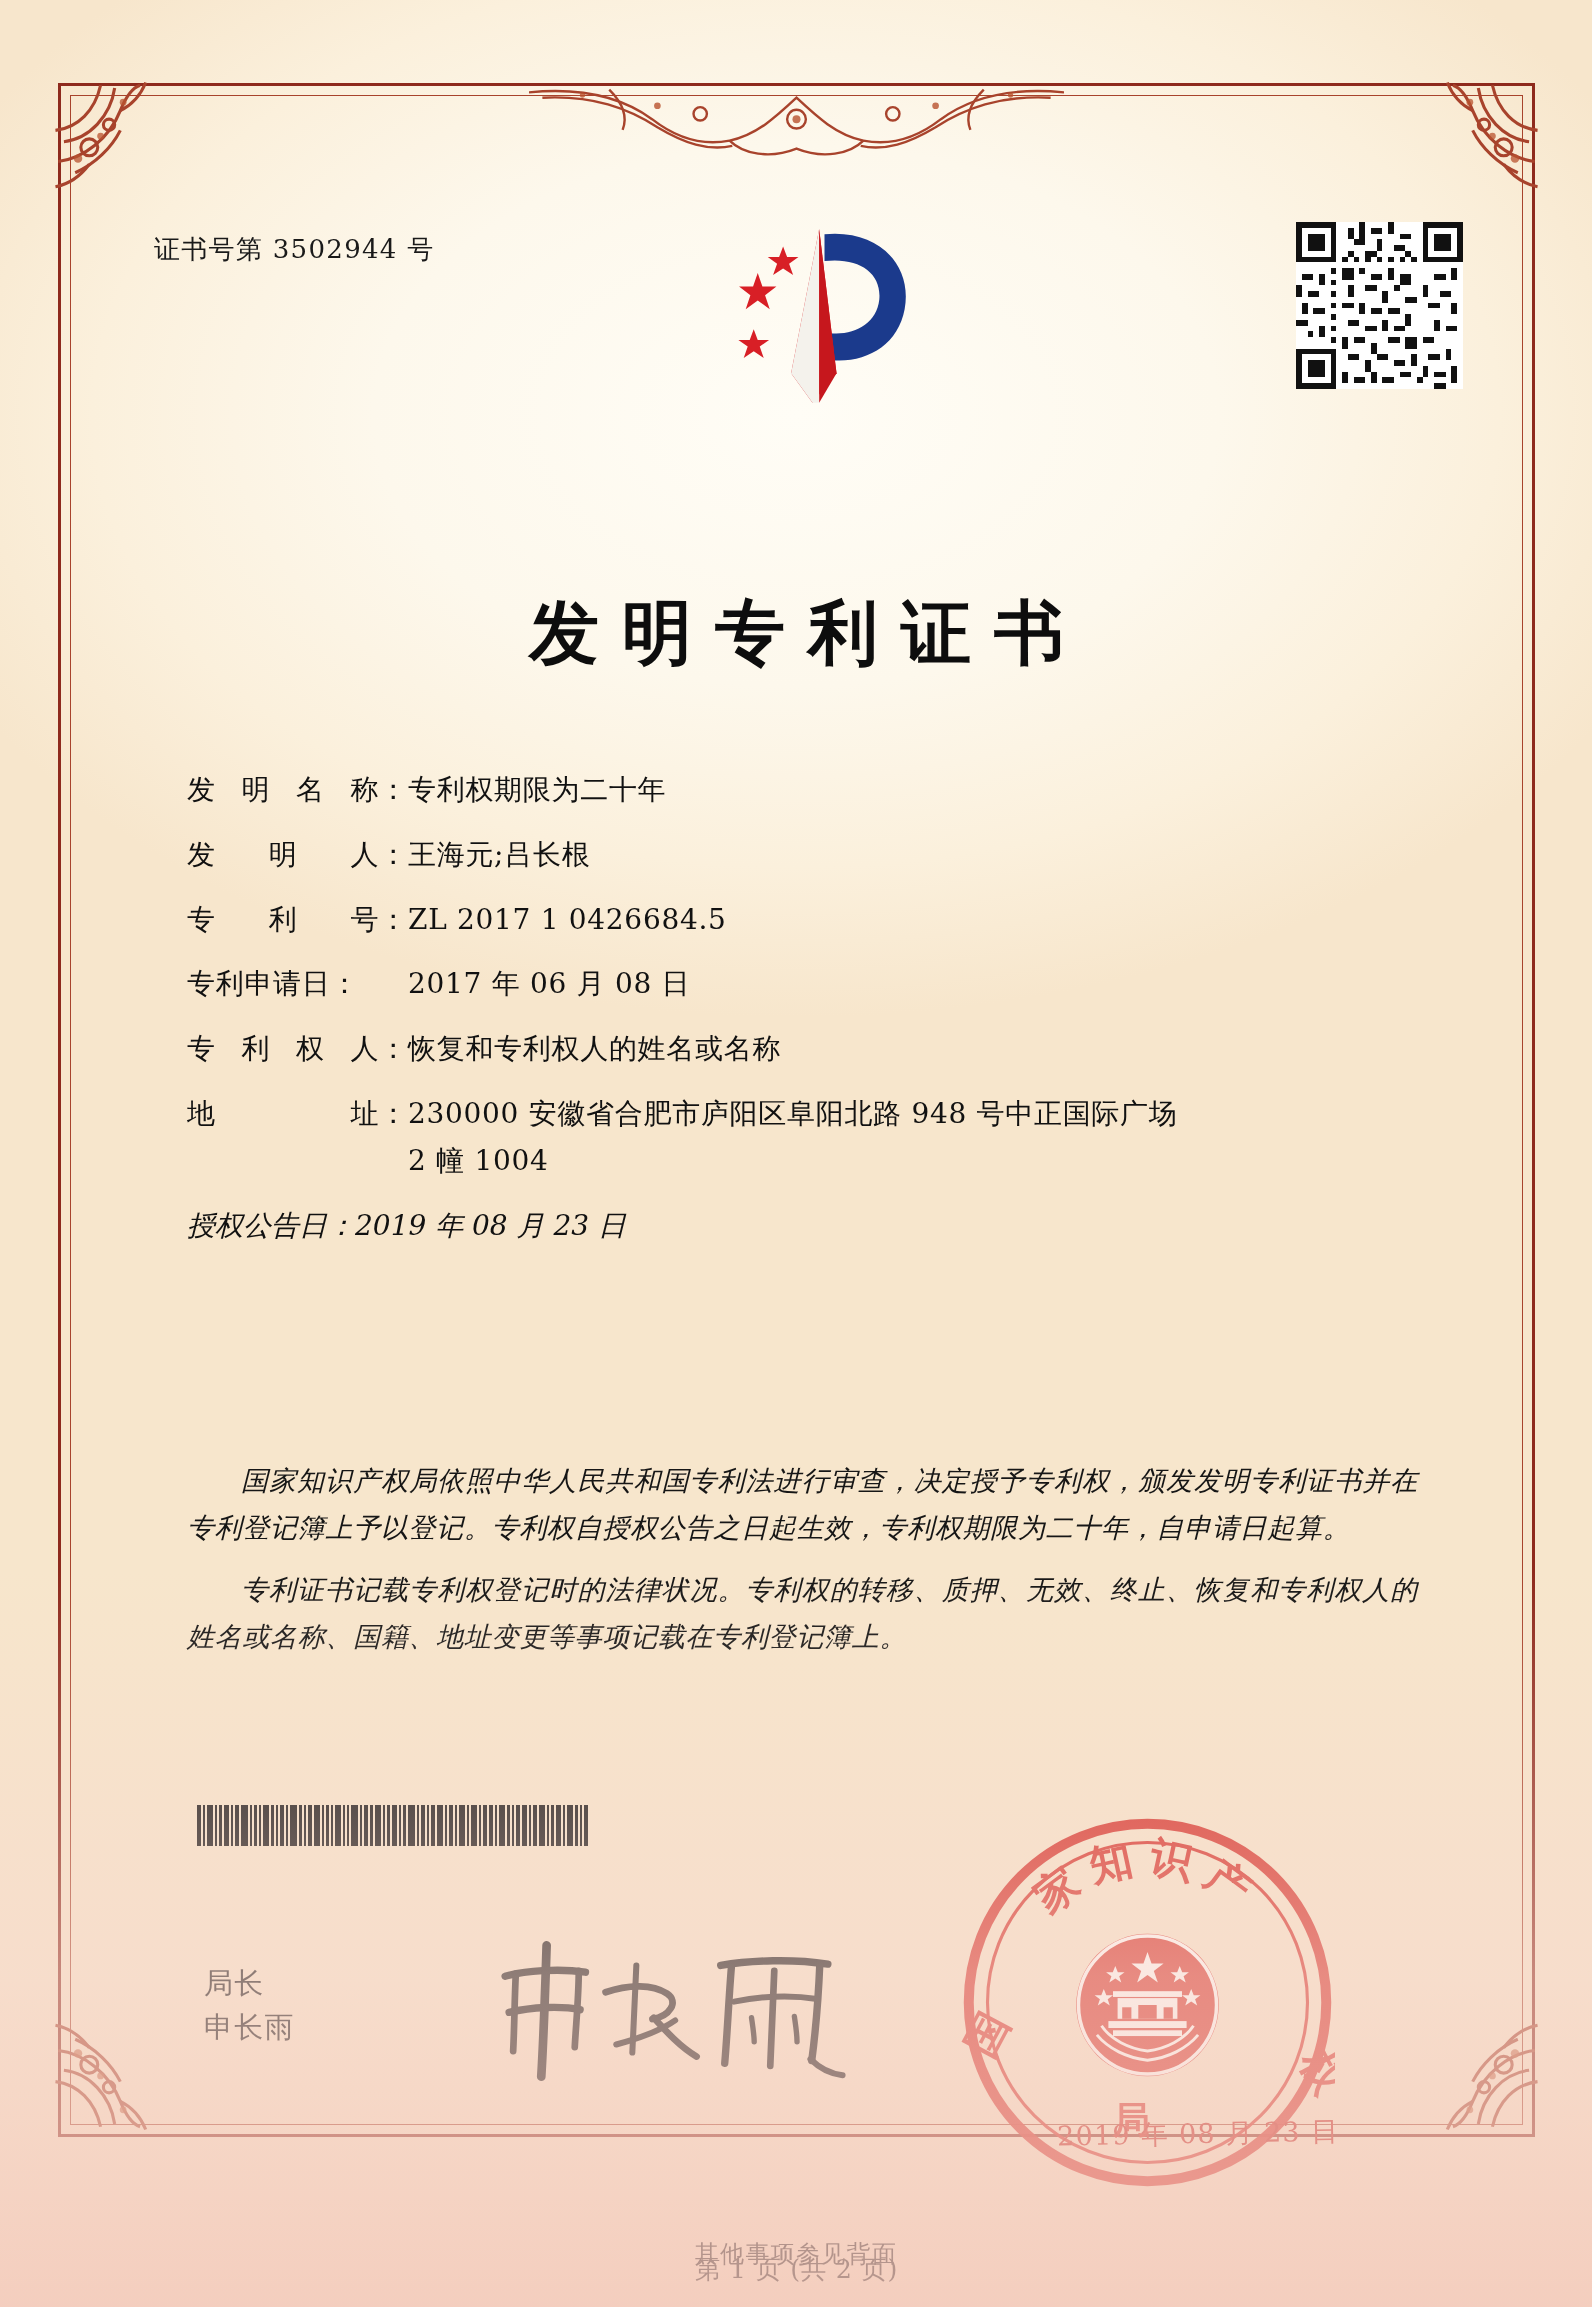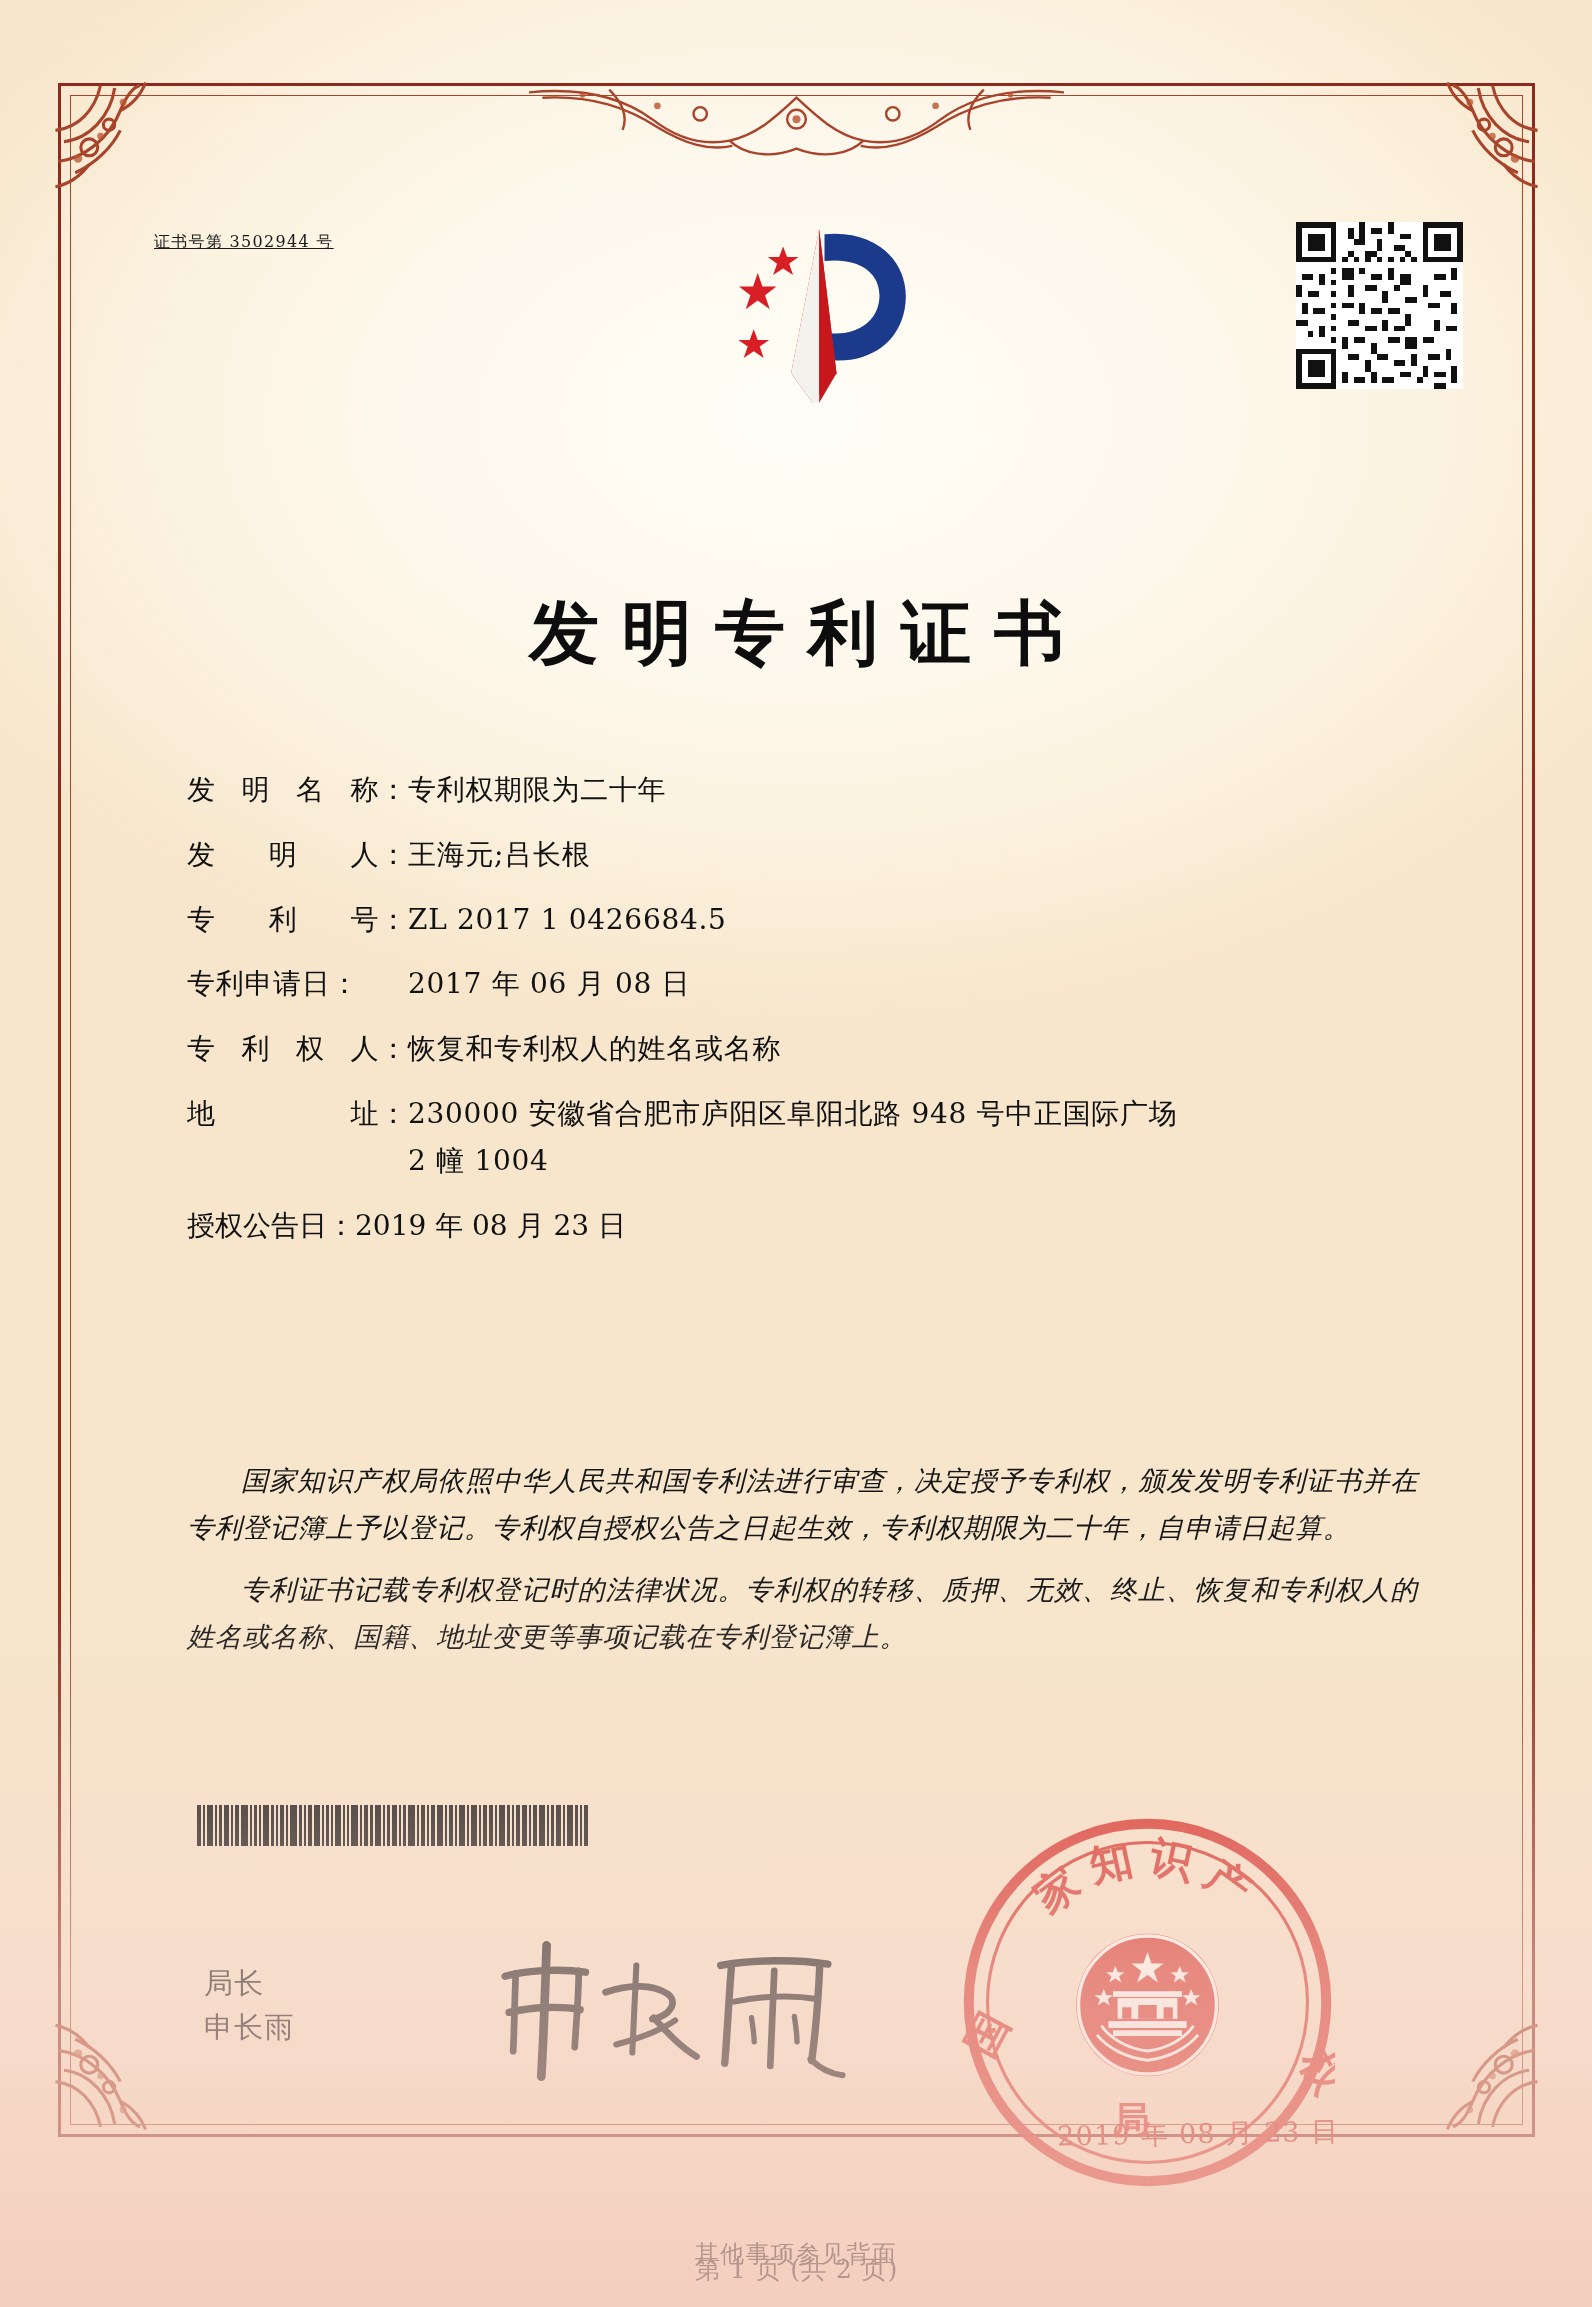--- a/index.html
+++ b/index.html
@@ -82,25 +82,24 @@
     position: absolute;
     left: 70px; top: 95px;
     width: 1453px;
     height: 2030px;
   }
 
   .cert-number {
     position: absolute;
     left: 84px;
     top: 137px;
-    font-size: 16px;
+    font-size: 26px;
     letter-spacing: 1.3px;
     color: #1a1a1a;
     white-space: nowrap;
-    text-decoration: underline;
   }
 
   
   .qr {
     position: absolute;
     right: 60px;
     top: 127px;
     width: 167px;
     height: 167px;
   }
@@ -164,21 +163,21 @@
     display: block;
     margin-top: 9.4px;
   }
 
   .grant-row {
     display: flex;
     align-items: flex-start;
     font-size: 28px;
     margin-top: 4px;
   }
-  .grant-row .seg1 { width: 602px; flex: 0 0 602px; white-space: nowrap; }
+  .grant-row .seg1 { width: 602px; flex: 0 0 602px; white-space: nowrap; font-style: italic; }
   .grant-row .seg2 { white-space: nowrap; }
 
   
   .paragraphs {
     position: absolute;
     left: 117px;
     top: 1362px;
     width: 1231px;
     font-size: 27px;
     line-height: 1.75;

